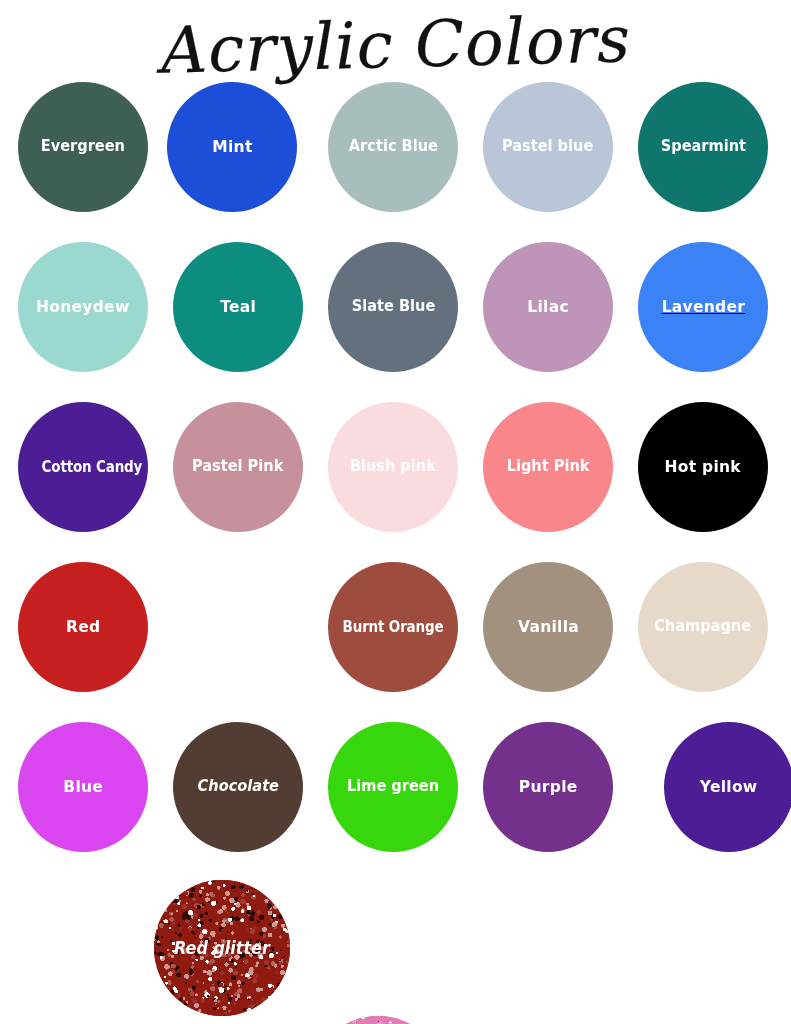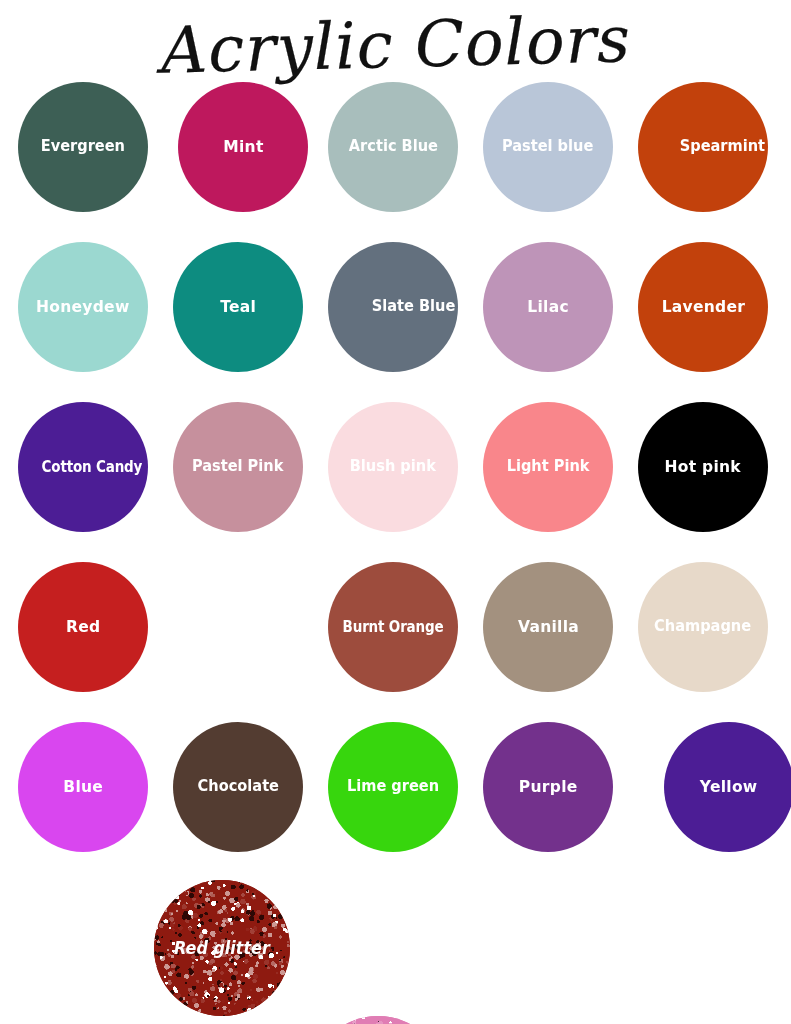--- a/index.html
+++ b/index.html
@@ -122,47 +122,47 @@
 
   <div class="title-wrap">
     <div class="title">Acrylic Colors</div>
   </div>
 
   <div class="grid" id="grid">
       <div class="row">
         <div class="swatch long" title="Evergreen" style="left: 18px; background: rgb(61, 95, 85); justify-content: center;">
           <div class="label">Evergreen</div>
         </div>
-        <div class="swatch" title="Mint" style="left: 178px; background: #be185d;">
+        <div class="swatch" title="Mint" style="left: 167px; background: #1d4ed8;">
           <div class="label">Mint</div>
         </div>
         <div class="swatch long" title="Arctic Blue" style="left: 328px; background: rgb(168, 190, 188);">
           <div class="label">Arctic Blue</div>
         </div>
         <div class="swatch long" title="Pastel blue" style="left: 483px; background: rgb(185, 198, 216);">
           <div class="label">Pastel blue</div>
         </div>
-        <div class="swatch long" title="Spearmint" style="left: 638px; background: #c2410c; justify-content: flex-end;">
+        <div class="swatch long" title="Spearmint" style="left: 638px; background: #0f766e;">
           <div class="label">Spearmint</div>
         </div>
       </div>
       <div class="row">
         <div class="swatch" title="Honeydew" style="left: 18px; background: rgb(155, 216, 208);">
           <div class="label">Honeydew</div>
         </div>
         <div class="swatch" title="Teal" style="left: 173px; background: rgb(13, 140, 128);">
           <div class="label">Teal</div>
         </div>
-        <div class="swatch long" title="Slate Blue" style="left: 328px; background: rgb(99, 112, 126); justify-content: flex-end;">
+        <div class="swatch long" title="Slate Blue" style="left: 328px; background: rgb(99, 112, 126);">
           <div class="label">Slate Blue</div>
         </div>
         <div class="swatch" title="Lilac" style="left: 483px; background: rgb(190, 148, 184);">
           <div class="label">Lilac</div>
         </div>
-        <div class="swatch" title="Lavender" style="left: 638px; background: #c2410c;">
+        <div class="swatch" title="Lavender" style="left: 638px; background: #3b82f6; text-decoration: underline;">
           <div class="label">Lavender</div>
         </div>
       </div>
       <div class="row">
         <div class="swatch xlong" title="Cotton Candy" style="left: 18px; background: #4c1d95; justify-content: flex-end;">
           <div class="label">Cotton Candy</div>
         </div>
         <div class="swatch long" title="Pastel Pink" style="left: 173px; background: rgb(198, 144, 157);">
           <div class="label">Pastel Pink</div>
         </div>
@@ -187,21 +187,21 @@
           <div class="label">Vanilla</div>
         </div>
         <div class="swatch long" title="Champagne" style="left: 638px; background: rgb(231, 217, 201);">
           <div class="label">Champagne</div>
         </div>
       </div>
       <div class="row">
         <div class="swatch" title="Blue" style="left: 18px; background: #d946ef;">
           <div class="label">Blue</div>
         </div>
-        <div class="swatch long" title="Chocolate" style="left: 173px; background: rgb(83, 60, 49);">
+        <div class="swatch long" title="Chocolate" style="left: 173px; background: rgb(83, 60, 49); font-style: italic;">
           <div class="label">Chocolate</div>
         </div>
         <div class="swatch long" title="Lime green" style="left: 328px; background: rgb(55, 214, 13);">
           <div class="label">Lime green</div>
         </div>
         <div class="swatch" title="Purple" style="left: 483px; background: rgb(115, 49, 140);">
           <div class="label">Purple</div>
         </div>
         <div class="swatch" title="Yellow" style="left: 664px; background: #4c1d95;">
           <div class="label">Yellow</div>

